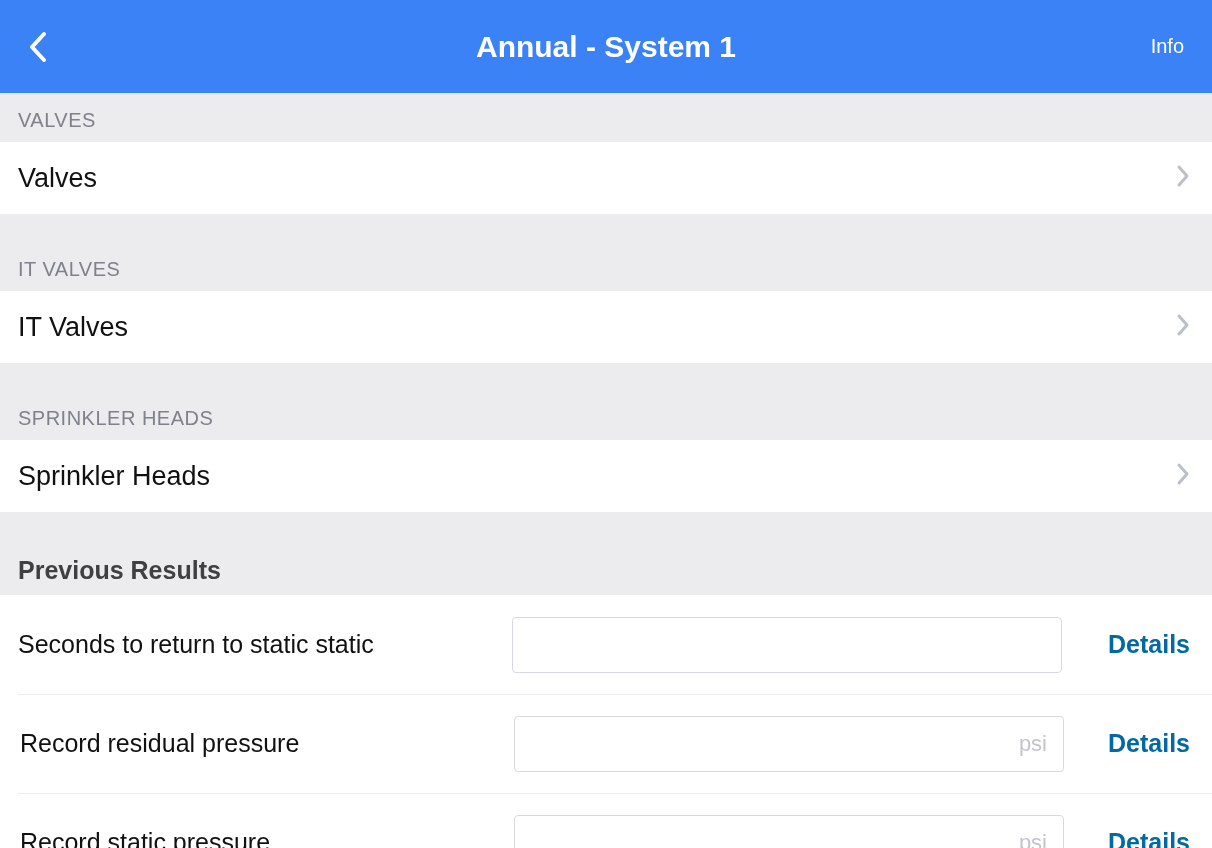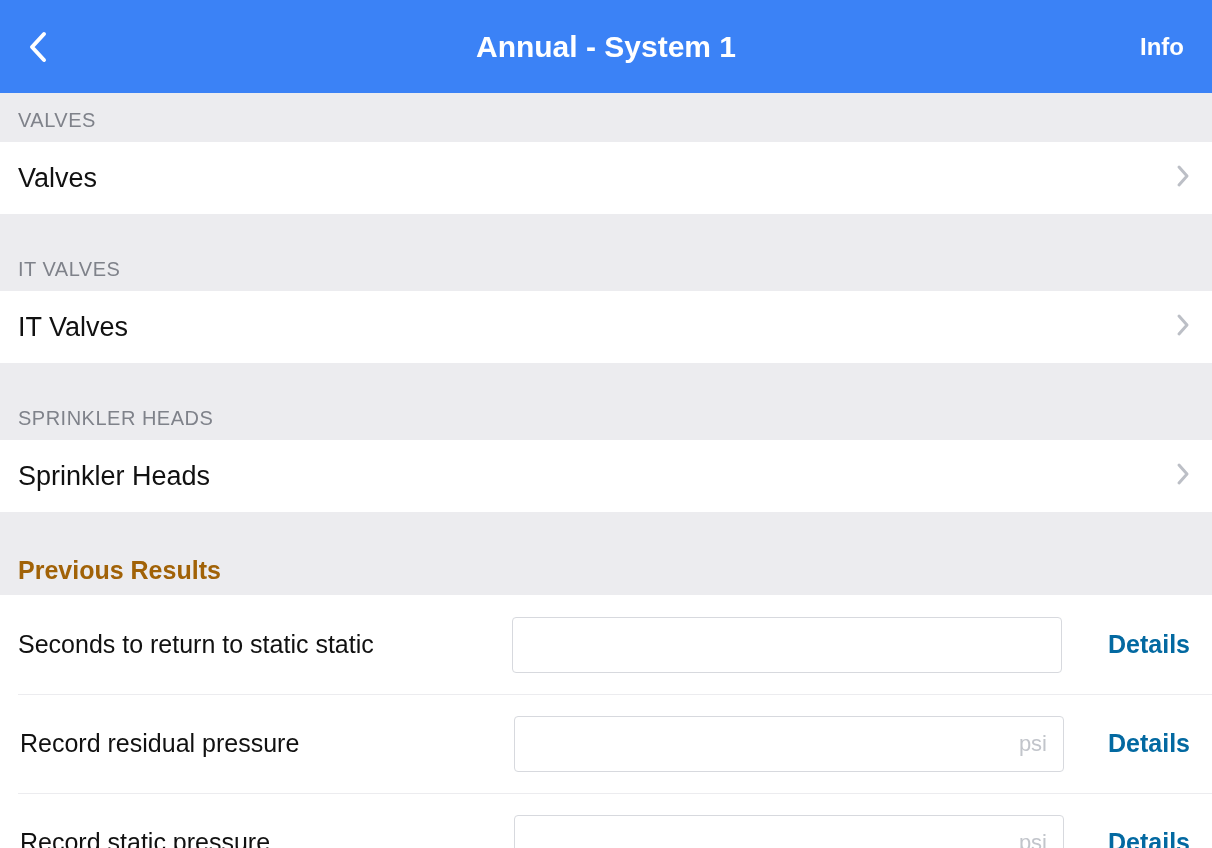--- a/index.html
+++ b/index.html
@@ -29,42 +29,42 @@
   }
   .back-btn svg { stroke: #fff; }
   .header-title {
     font-size: 30px;
     font-weight: 700;
     position: absolute;
     left: 50%;
     transform: translateX(-50%);
   }
   .header-info {
-    font-size: 24px;
-    font-weight: 700;
+    font-size: 20px;
+    font-weight: 400;
     cursor: pointer;
   }
 
   .section-header {
     background: #ececef;
     padding: 28px 18px 10px 18px;
     display: flex;
     align-items: flex-end;
     justify-content: space-between;
   }
   .section-header .label {
     font-size: 20px;
     letter-spacing: 0.5px;
     color: #7f828a;
     text-transform: uppercase;
   }
   .section-header .action {
     font-size: 25px;
     font-weight: 700;
-    color: #a16207;
+    color: #404040;
     cursor: pointer;
   }
   .section-header.first { padding-top: 16px; }
   .section-header.tall { padding-top: 44px; }
 
   .row-nav {
     background: #ffffff;
     height: 72px;
     display: flex;
     align-items: center;

